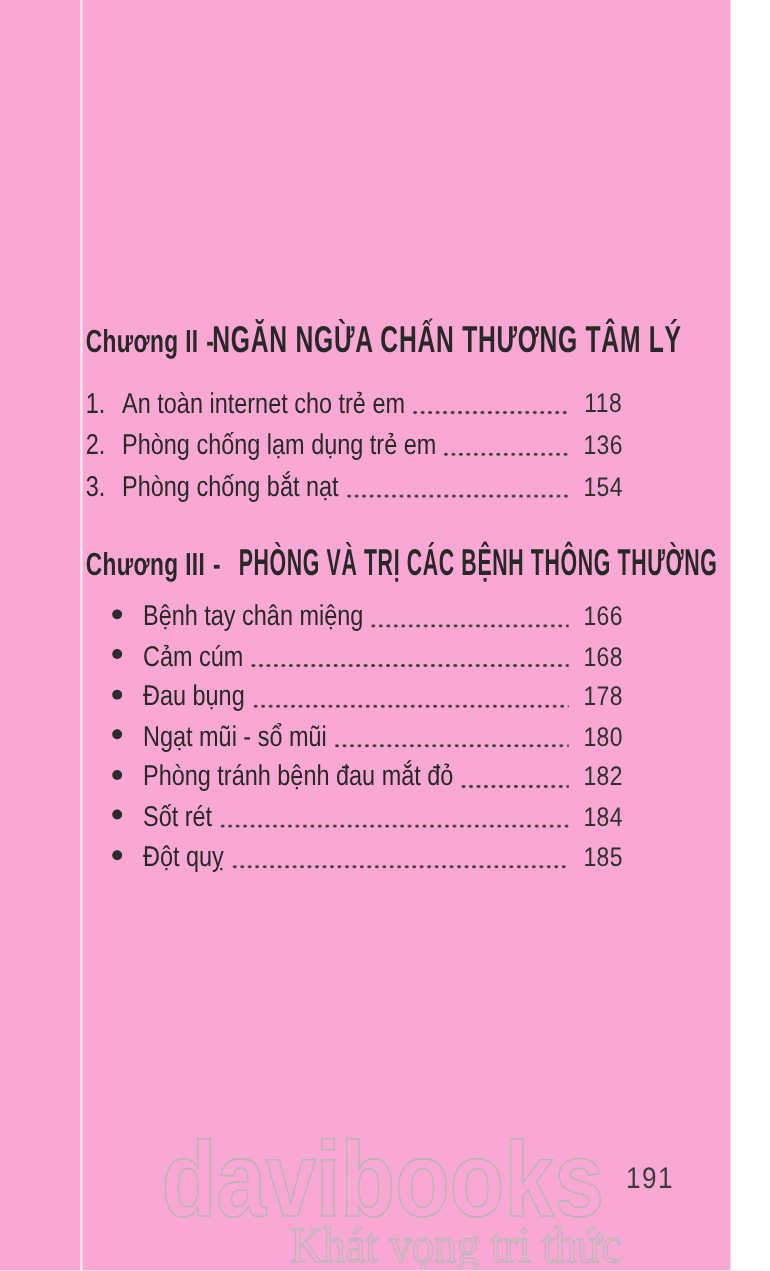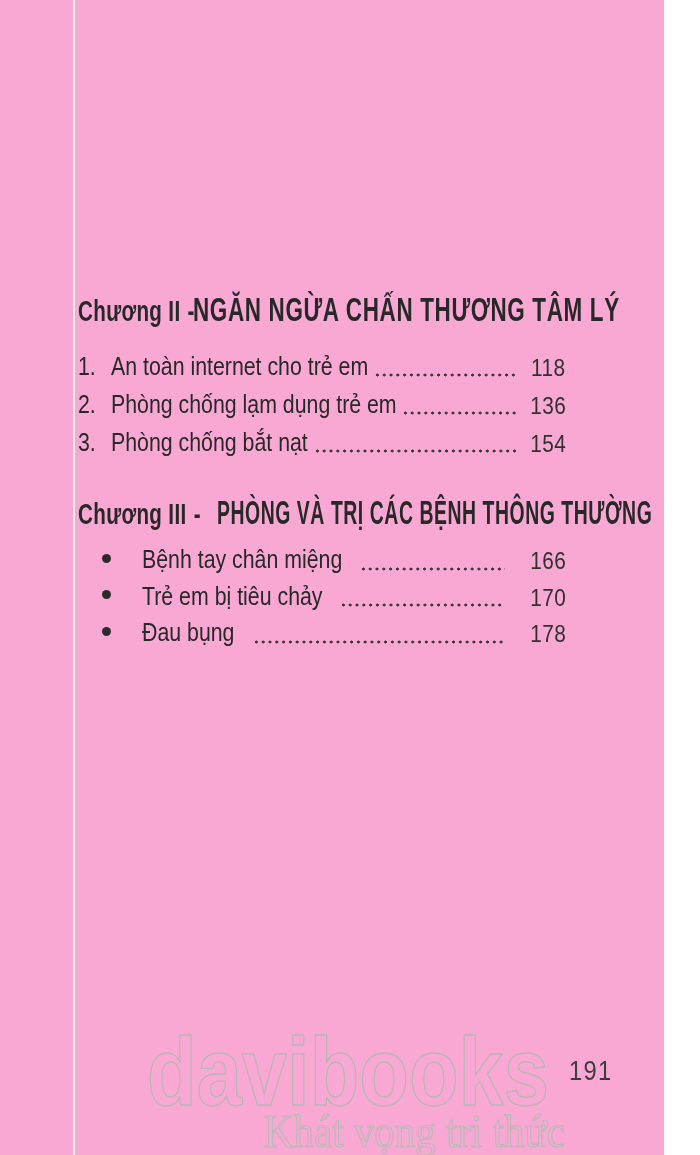--- a/index.html
+++ b/index.html
@@ -31,21 +31,21 @@
   #sec0 { top: 293px; }
   #sec0 .chapter-caps { left: 115px; transform: scaleX(0.66); }
   #sec1 { top: 496px; }
   #sec1 .chapter-caps { left: 139px; transform: scaleX(0.57); }
   
   .list { position: absolute; left: 78px; right: 98px; }
   #list0 { top: 347px; }
   #list1 { top: 542px; }
   .row { display: flex; align-items: flex-end; }
   .numbered .row { height: 38px; }
-  .bulleted .row { height: 36.5px; gap: 12px; }
+  .bulleted .row { height: 36.5px; }
   .marker { flex: 0 0 33px; font-size: 26px; line-height: 1.12; padding-bottom: 4px; }
   .bulleted .marker { flex: 0 0 52px; }
   .dot {
     display: block; width: 9px; height: 9px; border-radius: 50%;
     background: #2c2c2c; margin: 0 0 12px 24px;
   }
   .title { font-size: 26px; line-height: 1.12; padding-bottom: 4px; white-space: nowrap; }
   .cond { display: inline-block; transform: scaleX(0.82); transform-origin: 0 100%; }
   .leader {
     flex: 1 1 auto; min-width: 12px; height: 4px; align-self: flex-end;
@@ -110,31 +110,63 @@
           <i class="dot"></i>
         </span>
         <span class="title cond">Bệnh tay chân miệng</span>
         <span class="leader" style="margin-left: -38px;"></span>
         <span class="pagenum">166</span>
       </div>
       <div class="row">
         <span class="marker">
           <i class="dot"></i>
         </span>
-        <span class="title cond">Trẻ em bị tiêu chảy</span>
-        <span class="leader" style="margin-left: -34px;"></span>
-        <span class="pagenum">170</span>
+        <span class="title cond">Cảm cúm</span>
+        <span class="leader" style="margin-left: -14px;"></span>
+        <span class="pagenum">168</span>
       </div>
       <div class="row">
         <span class="marker">
           <i class="dot"></i>
         </span>
         <span class="title cond">Đau bụng</span>
         <span class="leader" style="margin-left: -14px;"></span>
         <span class="pagenum">178</span>
+      </div>
+      <div class="row">
+        <span class="marker">
+          <i class="dot"></i>
+        </span>
+        <span class="title cond">Ngạt mũi - sổ mũi</span>
+        <span class="leader" style="margin-left: -31px;"></span>
+        <span class="pagenum">180</span>
+      </div>
+      <div class="row">
+        <span class="marker">
+          <i class="dot"></i>
+        </span>
+        <span class="title cond">Phòng tránh bệnh đau mắt đỏ</span>
+        <span class="leader" style="margin-left: -56px;"></span>
+        <span class="pagenum">182</span>
+      </div>
+      <div class="row">
+        <span class="marker">
+          <i class="dot"></i>
+        </span>
+        <span class="title cond">Sốt rét</span>
+        <span class="leader" style="margin-left: -8px;"></span>
+        <span class="pagenum">184</span>
+      </div>
+      <div class="row">
+        <span class="marker">
+          <i class="dot"></i>
+        </span>
+        <span class="title cond">Đột quỵ</span>
+        <span class="leader" style="margin-left: -10px;"></span>
+        <span class="pagenum">185</span>
       </div>
     </div>
 
   <svg class="watermark" width="540" height="150" viewBox="0 0 540 150" aria-hidden="true">
     <text x="47" y="97" font-family="Liberation Sans, sans-serif" font-weight="bold" font-size="97" textLength="402" lengthAdjust="spacingAndGlyphs" fill="none" stroke="#b6b6b6" stroke-width="1.4">davibooks</text>
     <text x="164" y="139" font-family="Liberation Serif, serif" font-size="46" textLength="301" lengthAdjust="spacingAndGlyphs" fill="none" stroke="#b9b9b9" stroke-width="1.2">Khát vọng tri thức</text>
   </svg>
 
   <div class="pageno">191</div>
 

